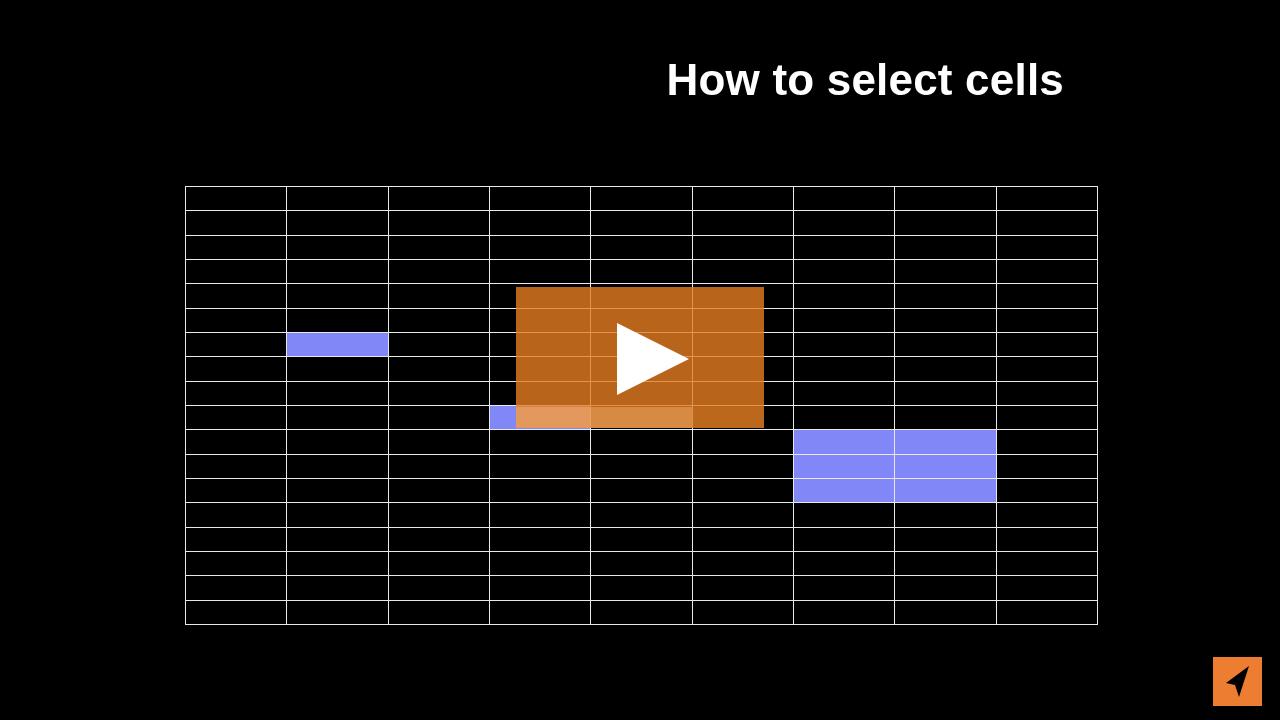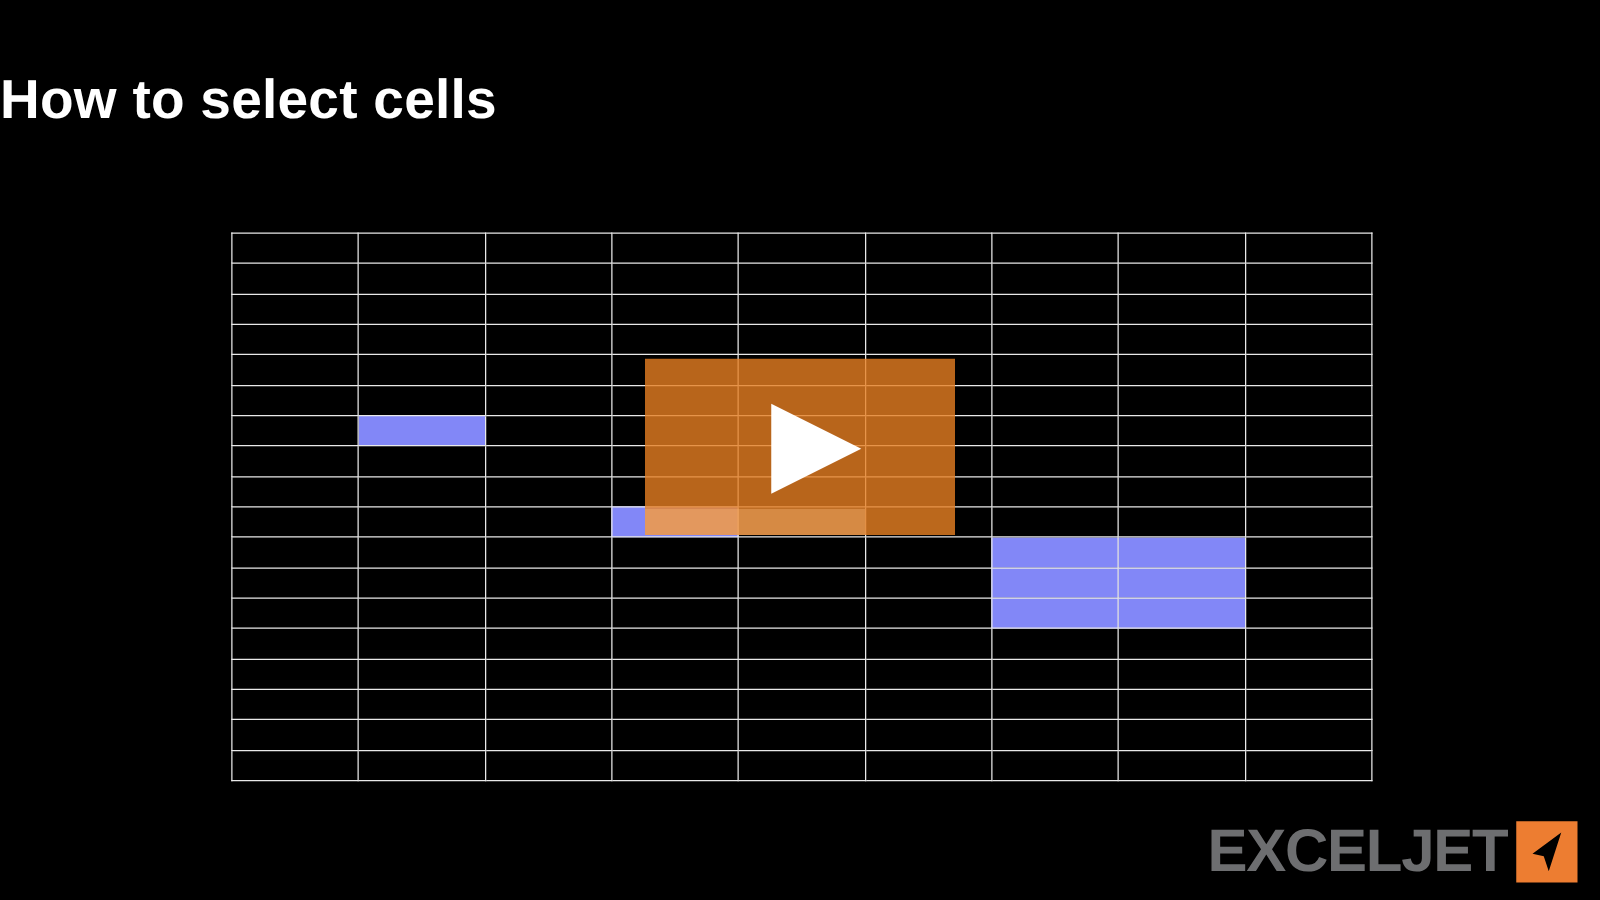--- a/index.html
+++ b/index.html
@@ -14,21 +14,21 @@
     position: relative;
     font-family: "Liberation Sans", sans-serif;
   }
 
   
   #page-title {
     position: absolute;
     left: 0;
     top: 54px;
     width: 1064px;
-    text-align: left;
+    text-align: right;
     color: #ffffff;
     font-size: 44px;
     font-weight: bold;
     letter-spacing: 0.2px;
     line-height: 1.2;
     white-space: nowrap;
   }
 
   
   #grid-wrap {
@@ -329,19 +329,18 @@
 </div>
 
 <div id="video-overlay">
   <div id="play-triangle"></div>
   <div id="progress-track">
     <div id="progress-fill" style="width: 71%;"></div>
   </div>
 </div>
 
 <div id="logo">
-  <span id="logo-text" style="color: rgb(109, 110, 112);">EXCELJET</span>
   <span id="logo-mark" style="background: rgb(237, 125, 49);">
     <svg width="49" height="49" viewBox="0 0 49 49" aria-hidden="true">
       <polygon points="36,9 13,26 22,28 26,40" fill="#000000"></polygon>
     </svg>
   </span>
 </div>
 
 </body></html>

